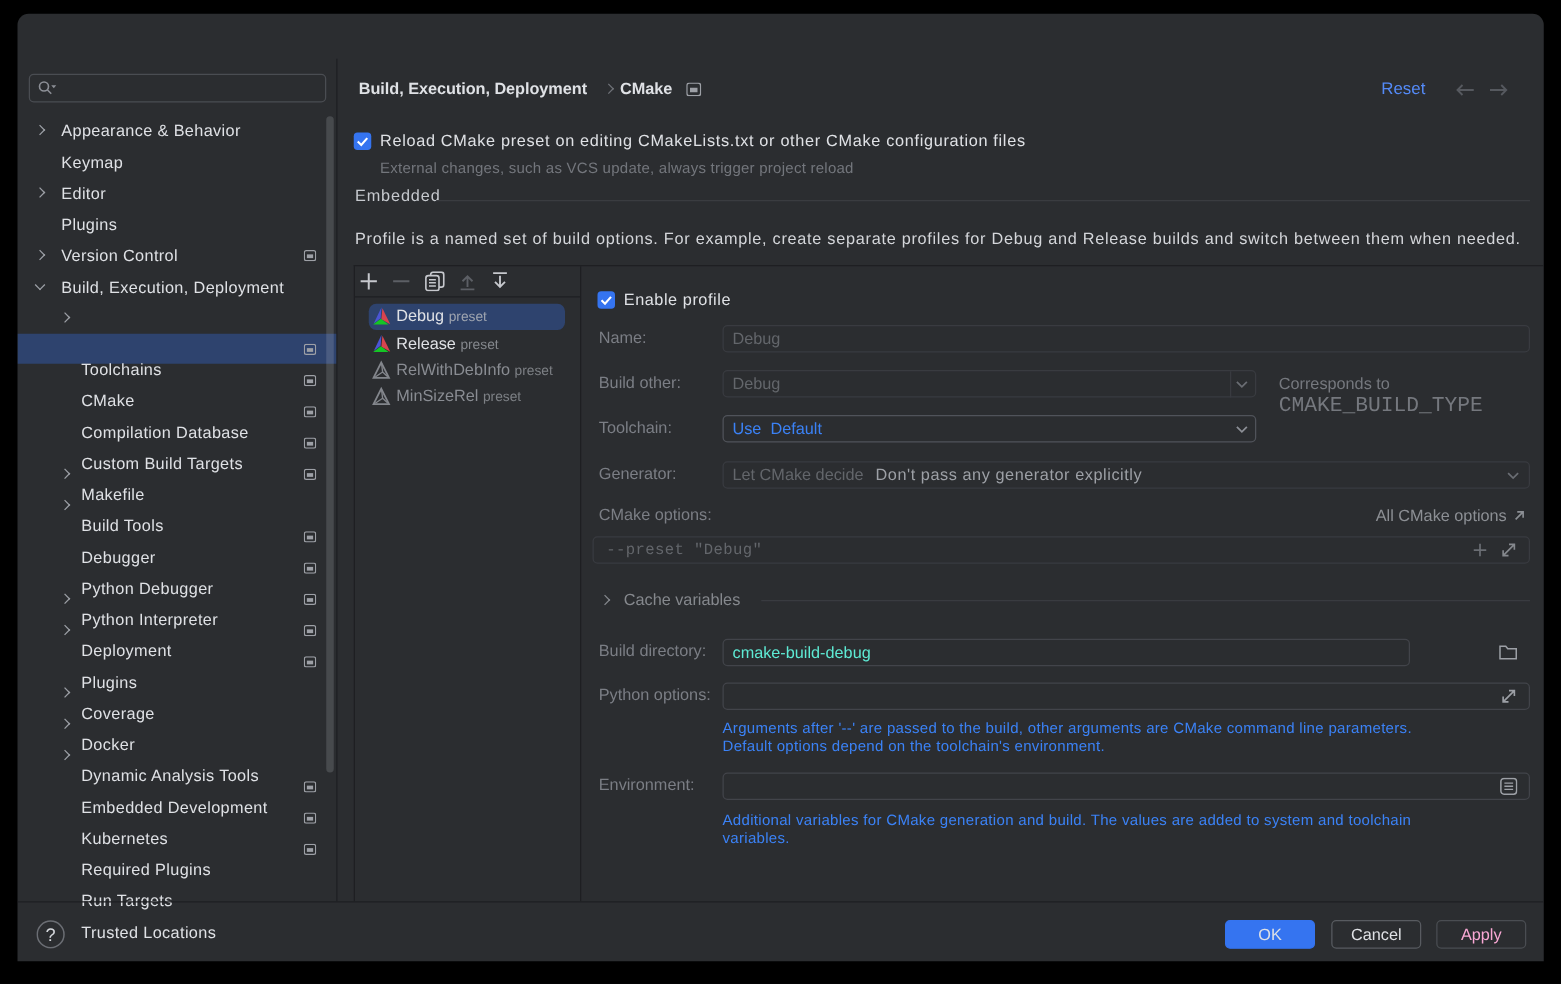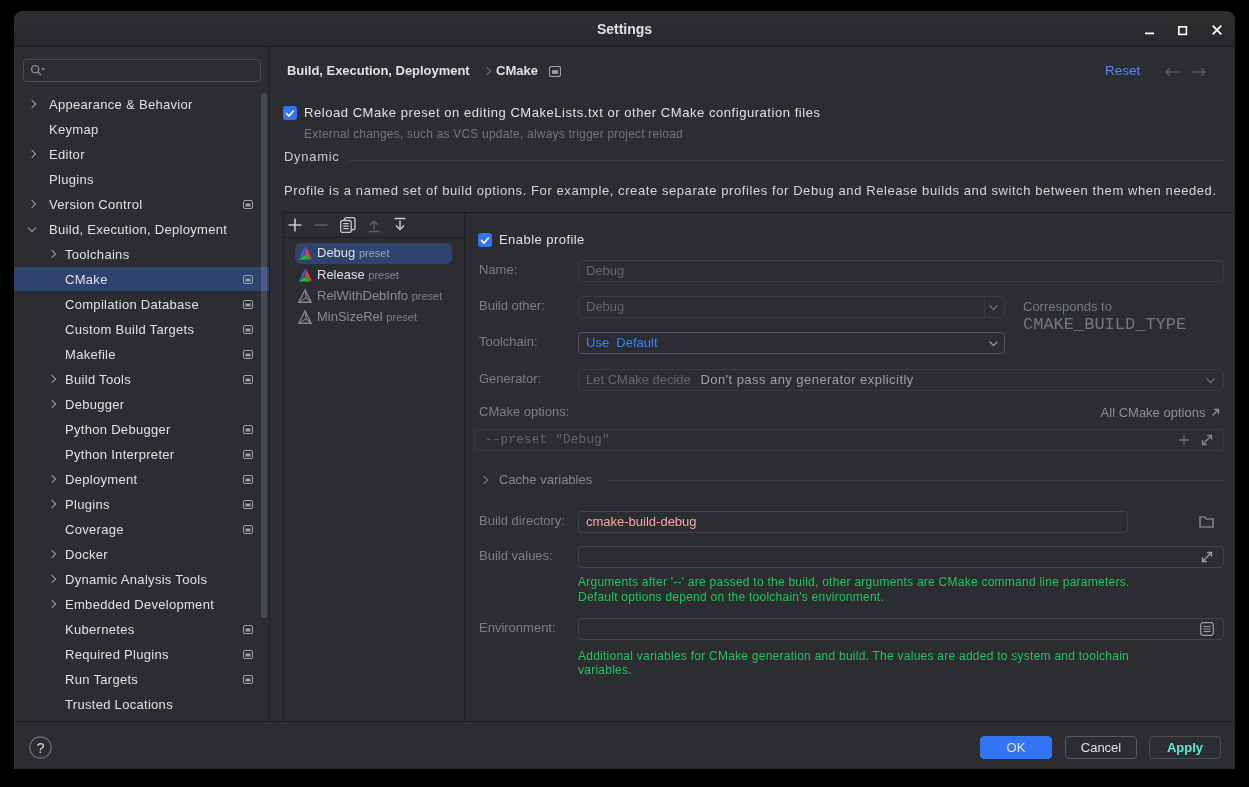--- a/index.html
+++ b/index.html
@@ -8,57 +8,45 @@
 #win { position:absolute; left:14px; top:11px; width:1221px; height:758px; background:#2b2d30; border-radius:9px 9px 0 0; overflow:hidden; }
 .abs { position:absolute; }
 
 #titlebar { position:absolute; left:0; top:0; width:1221px; height:36px; background:linear-gradient(#2e2f31,#27282b); border-bottom:1px solid #1a1b1e; }
 #title { position:absolute; left:0; top:0; width:100%; height:36px; line-height:36px; text-align:center; color:#dfe1e5; font-size:14px; font-weight:bold; }
 
 #sidebar { position:absolute; left:0; top:36px; width:256px; height:674px; border-right:1px solid #1e1f22; }
 #search { position:absolute; left:9px; top:12px; width:238px; height:23px; border:1px solid #4a4d52; border-radius:4px; }
 .trow { position:absolute; left:0; width:255px; height:25px; line-height:25px; color:#dfe1e5; font-size:13px; letter-spacing:0.3px; }
 .trow .t1 { position:absolute; left:35px; }
-.trow .t2 { position:absolute; left:51px; }
+.trow .t2 { position:absolute; left:51px;margin-top:41px; }
 .chev { position:absolute; width:6px; height:6px; border-right:1.4px solid #9da0a6; border-bottom:1.4px solid #9da0a6; }
 .chR { transform:rotate(-45deg); top:9px; }
 .chD { transform:rotate(45deg); top:8px; }
 .selrow { position:absolute; left:0; width:255px; height:24px; background:#2e436e; }
 .ticon { position:absolute; left:229px; top:8px; }
 #sscroll { position:absolute; left:247px; top:46px; width:6px; height:525px; background:rgba(214,217,224,0.17); border-radius:3px; }
 
 #ptop { position:absolute; left:269px; top:201px; width:952px; height:1px; background:#1e1f22; }
 #pleft { position:absolute; left:269px; top:201px; width:1px; height:509px; background:#1e1f22; }
 #psep { position:absolute; left:450px; top:202px; width:1px; height:508px; background:#1e1f22; }
 #tbsep { position:absolute; left:270px; top:226px; width:180px; height:1px; background:#1e1f22; }
 
 #footer { position:absolute; left:0; top:710px; width:1221px; height:48px; border-top:1px solid #1e1f22; }
 .btn { position:absolute; top:14px; width:72px; height:23px; border-radius:4px; font-size:13px; line-height:21px; text-align:center; color:#dfe1e5; }
 
 .fld { position:absolute; border:1px solid #42444a; border-radius:4px; height:22px; font-size:13px; line-height:20px; color:#63666b; padding-left:7px; }
 .fld.dim { border-color:#393b40; }
 .lbl { position:absolute; color:#7b7e85; font-size:13px; }
-.hint { position:absolute; color:#22c55e; font-size:12px; letter-spacing:0.25px; }
+.hint { position:absolute; color:#3b82f6; font-size:12px; letter-spacing:0.25px; }
 .mono { font-family:"Liberation Mono", monospace; }
 </style>
 </head>
 <body>
 <div id="win">
-  <div id="titlebar">
-    <div id="title">Settings</div>
-    <svg class="abs" style="left:1131px;top:15px" width="9" height="9">
-        <rect x="0" y="6.5" width="9" height="1.8" fill="#fff"></rect>
-      </svg>
-    <svg class="abs" style="left:1164px;top:15px" width="10" height="10">
-        <rect x="0.8" y="0.8" width="7.6" height="7.6" fill="none" stroke="#fff" stroke-width="1.6"></rect>
-      </svg>
-    <svg class="abs" style="left:1198px;top:14px" width="10" height="10">
-        <path d="M0.7 0.7L9.3 9.3M9.3 0.7L0.7 9.3" stroke="#fff" stroke-width="1.7"></path>
-      </svg>
-  </div>
 
   <div id="sidebar">
     <div id="search">
       <svg class="abs" style="left:6px;top:4px" width="16" height="13">
         <circle cx="5.2" cy="5.2" r="3.6" fill="none" stroke="#8c8f96" stroke-width="1.3"></circle>
         <path d="M7.8 7.8L11 11" stroke="#8c8f96" stroke-width="1.3"></path>
         <path d="M11 4.2h4l-2 2.4z" fill="#8c8f96"></path>
       </svg>
     </div>
     <div id="tree">
@@ -226,21 +214,21 @@
         <path d="M1 5h13M10 1l4 4-4 4" fill="none" stroke="#56595f" stroke-width="1.5"></path>
       </svg>
 
     <div class="abs" style="left:269px;top:95px;width:14px;height:14px;background:#3574f0;border-radius:3px;"></div>
     <svg class="abs" style="left:269px;top:95px" width="14" height="14">
         <path d="M3.2 7.2L6 10L10.8 4.5" fill="none" stroke="#fff" stroke-width="1.7"></path>
       </svg>
     <div class="abs" style="left:290px;top:93px;height:18px;line-height:18px;font-size:13px;color:#dfe1e5;letter-spacing:0.55px;">Reload CMake preset on editing CMakeLists.txt or other CMake configuration files</div>
     <div class="abs" style="left:290px;top:115px;height:16px;line-height:16px;font-size:12px;color:#73767c;letter-spacing:0.2px;">External changes, such as VCS update, always trigger project reload</div>
 
-    <div class="abs" style="left:270px;top:137px;height:18px;line-height:18px;font-size:13px;color:#c7cacf;letter-spacing:0.7px;">Dynamic</div>
+    <div class="abs" style="left:270px;top:137px;height:18px;line-height:18px;font-size:13px;color:#c7cacf;letter-spacing:0.7px;">Embedded</div>
     <div class="abs" style="left:335px;top:149px;width:875px;height:1px;background:#3a3c40;"></div>
     <div class="abs" style="left:270px;top:171px;height:18px;line-height:18px;font-size:13px;color:#d4d6da;letter-spacing:0.58px;">Profile is a named set of build options. For example, create separate profiles for Debug and Release builds and switch between them when needed.</div>
   </div>
 
   <div id="toolbar">
     <svg class="abs" style="left:273px;top:206px" width="16" height="16">
         <path d="M8 1.5v13M1.5 8h13" stroke="#c6c8cd" stroke-width="1.6"></path>
       </svg>
     <svg class="abs" style="left:299px;top:206px" width="16" height="16">
         <path d="M1.5 8h13" stroke="#5c5f65" stroke-width="1.6"></path>
@@ -324,26 +312,26 @@
       </svg>
     <svg class="abs" style="left:1187px;top:423px" width="12" height="12">
         <path d="M1.5 10.5L10.5 1.5M6.2 1.5h4.3v4.3M1.5 6.2v4.3h4.3" fill="none" stroke="#85888d" stroke-width="1.3"></path>
       </svg>
 
     <span class="chev chR" style="left:467px;top:465.5px;border-color:#85888d;"></span>
     <div class="abs" style="left:485px;top:460px;height:18px;line-height:18px;font-size:13px;color:#85888d;">Cache variables</div>
     <div class="abs" style="left:595px;top:468.5px;width:615px;height:1px;background:#393b40;"></div>
 
     <div class="lbl" style="left:465px;top:502px;">Build directory:</div>
-    <div class="fld" style="left:564px;top:500px;width:550px;color:#fca5a5;">cmake-build-debug</div>
+    <div class="fld" style="left:564px;top:500px;width:550px;color:#5eead4;">cmake-build-debug</div>
     <svg class="abs" style="left:1185px;top:505px" width="15" height="12">
         <path d="M1 11V1h4.6l1.6 2H14v8z" fill="none" stroke="#9da0a6" stroke-width="1.2"></path>
       </svg>
 
-    <div class="lbl" style="left:465px;top:537px;">Build values:</div>
+    <div class="lbl" style="left:465px;top:537px;">Python options:</div>
     <div class="fld" style="left:564px;top:535px;width:646px;"></div>
     <svg class="abs" style="left:1187px;top:540px" width="12" height="12">
         <path d="M1.5 10.5L10.5 1.5M6.2 1.5h4.3v4.3M1.5 6.2v4.3h4.3" fill="none" stroke="#9da0a6" stroke-width="1.3"></path>
       </svg>
     <div class="hint" style="left:564px;top:564px;">Arguments after '--' are passed to the build, other arguments are CMake command line parameters.</div>
     <div class="hint" style="left:564px;top:578.5px;">Default options depend on the toolchain's environment.</div>
 
     <div class="lbl" style="left:465px;top:609px;">Environment:</div>
     <div class="fld" style="left:564px;top:607px;width:646px;"></div>
     <svg class="abs" style="left:1186px;top:611px" width="14" height="14">
@@ -359,15 +347,15 @@
     <div id="psep"></div>
     <div id="tbsep"></div>
 
   <div id="footer">
     <svg class="abs" style="left:15px;top:14px" width="23" height="23">
       <circle cx="11.5" cy="11.5" r="10.7" fill="none" stroke="#6b6e74" stroke-width="1.2"></circle>
       <text x="11.5" y="16.5" text-anchor="middle" font-size="14.5" fill="#d5d8dd" font-family="Liberation Sans">?</text>
     </svg>
     <div class="btn" style="left:966px;background:#3574f0;border:1px solid #3574f0;">OK</div>
     <div class="btn" style="left:1051px;border:1px solid #585b60;">Cancel</div>
-    <div class="btn" style="left:1135px;border:1px solid #4a4d52;color:#5eead4;font-weight:bold;">Apply</div>
+    <div class="btn" style="left:1135px;border:1px solid #4a4d52;color:#f9a8d4;">Apply</div>
   </div>
 </div>
 
 </body></html>

